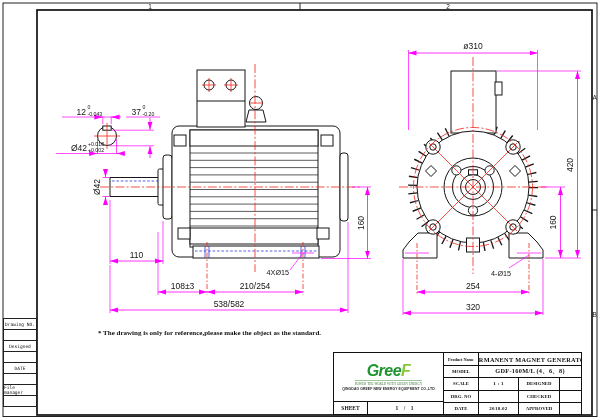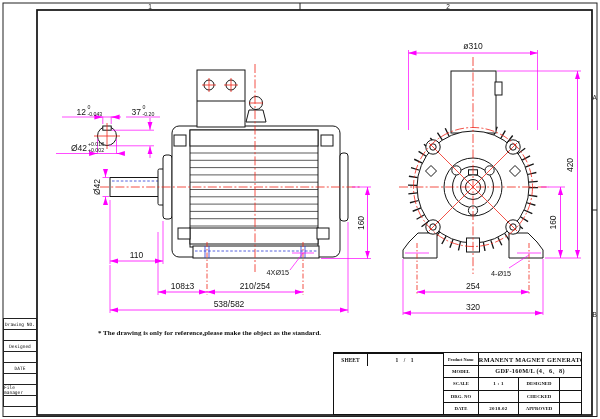--- a/index.html
+++ b/index.html
@@ -289,20 +289,25 @@
   <div class="lf-box">Designed</div>
   <div class="lf-box"></div>
   <div class="lf-box">DATE</div>
   <div class="lf-box"></div>
   <div class="lf-box">File manager</div>
   <div class="lf-box"></div>
 </div>
 
 <div class="tb">
   <div class="tb-left">
+    <div class="tb-logo">
+      <div class="lg-word"><span>Gree</span><span class="lg-f">F</span></div>
+      <div class="lg-tag">POWER THE WORLD WITH GREEN ENERGY</div>
+      <div class="lg-co">QINGDAO GREEF NEW ENERGY EQUIPMENT CO.,LTD</div>
+    </div>
     <div class="tb-sheet">
       <div class="tb-sheet-l">SHEET</div>
       <div class="tb-sheet-v">1 / 1</div>
     </div>
   </div>
   <div class="tb-right">
     <div class="c lbl small nt first">Product Name</div>
     <div class="c val span3 nt">PERMANENT MAGNET GENERATOR</div>
 
     <div class="c lbl first">MODEL</div>

